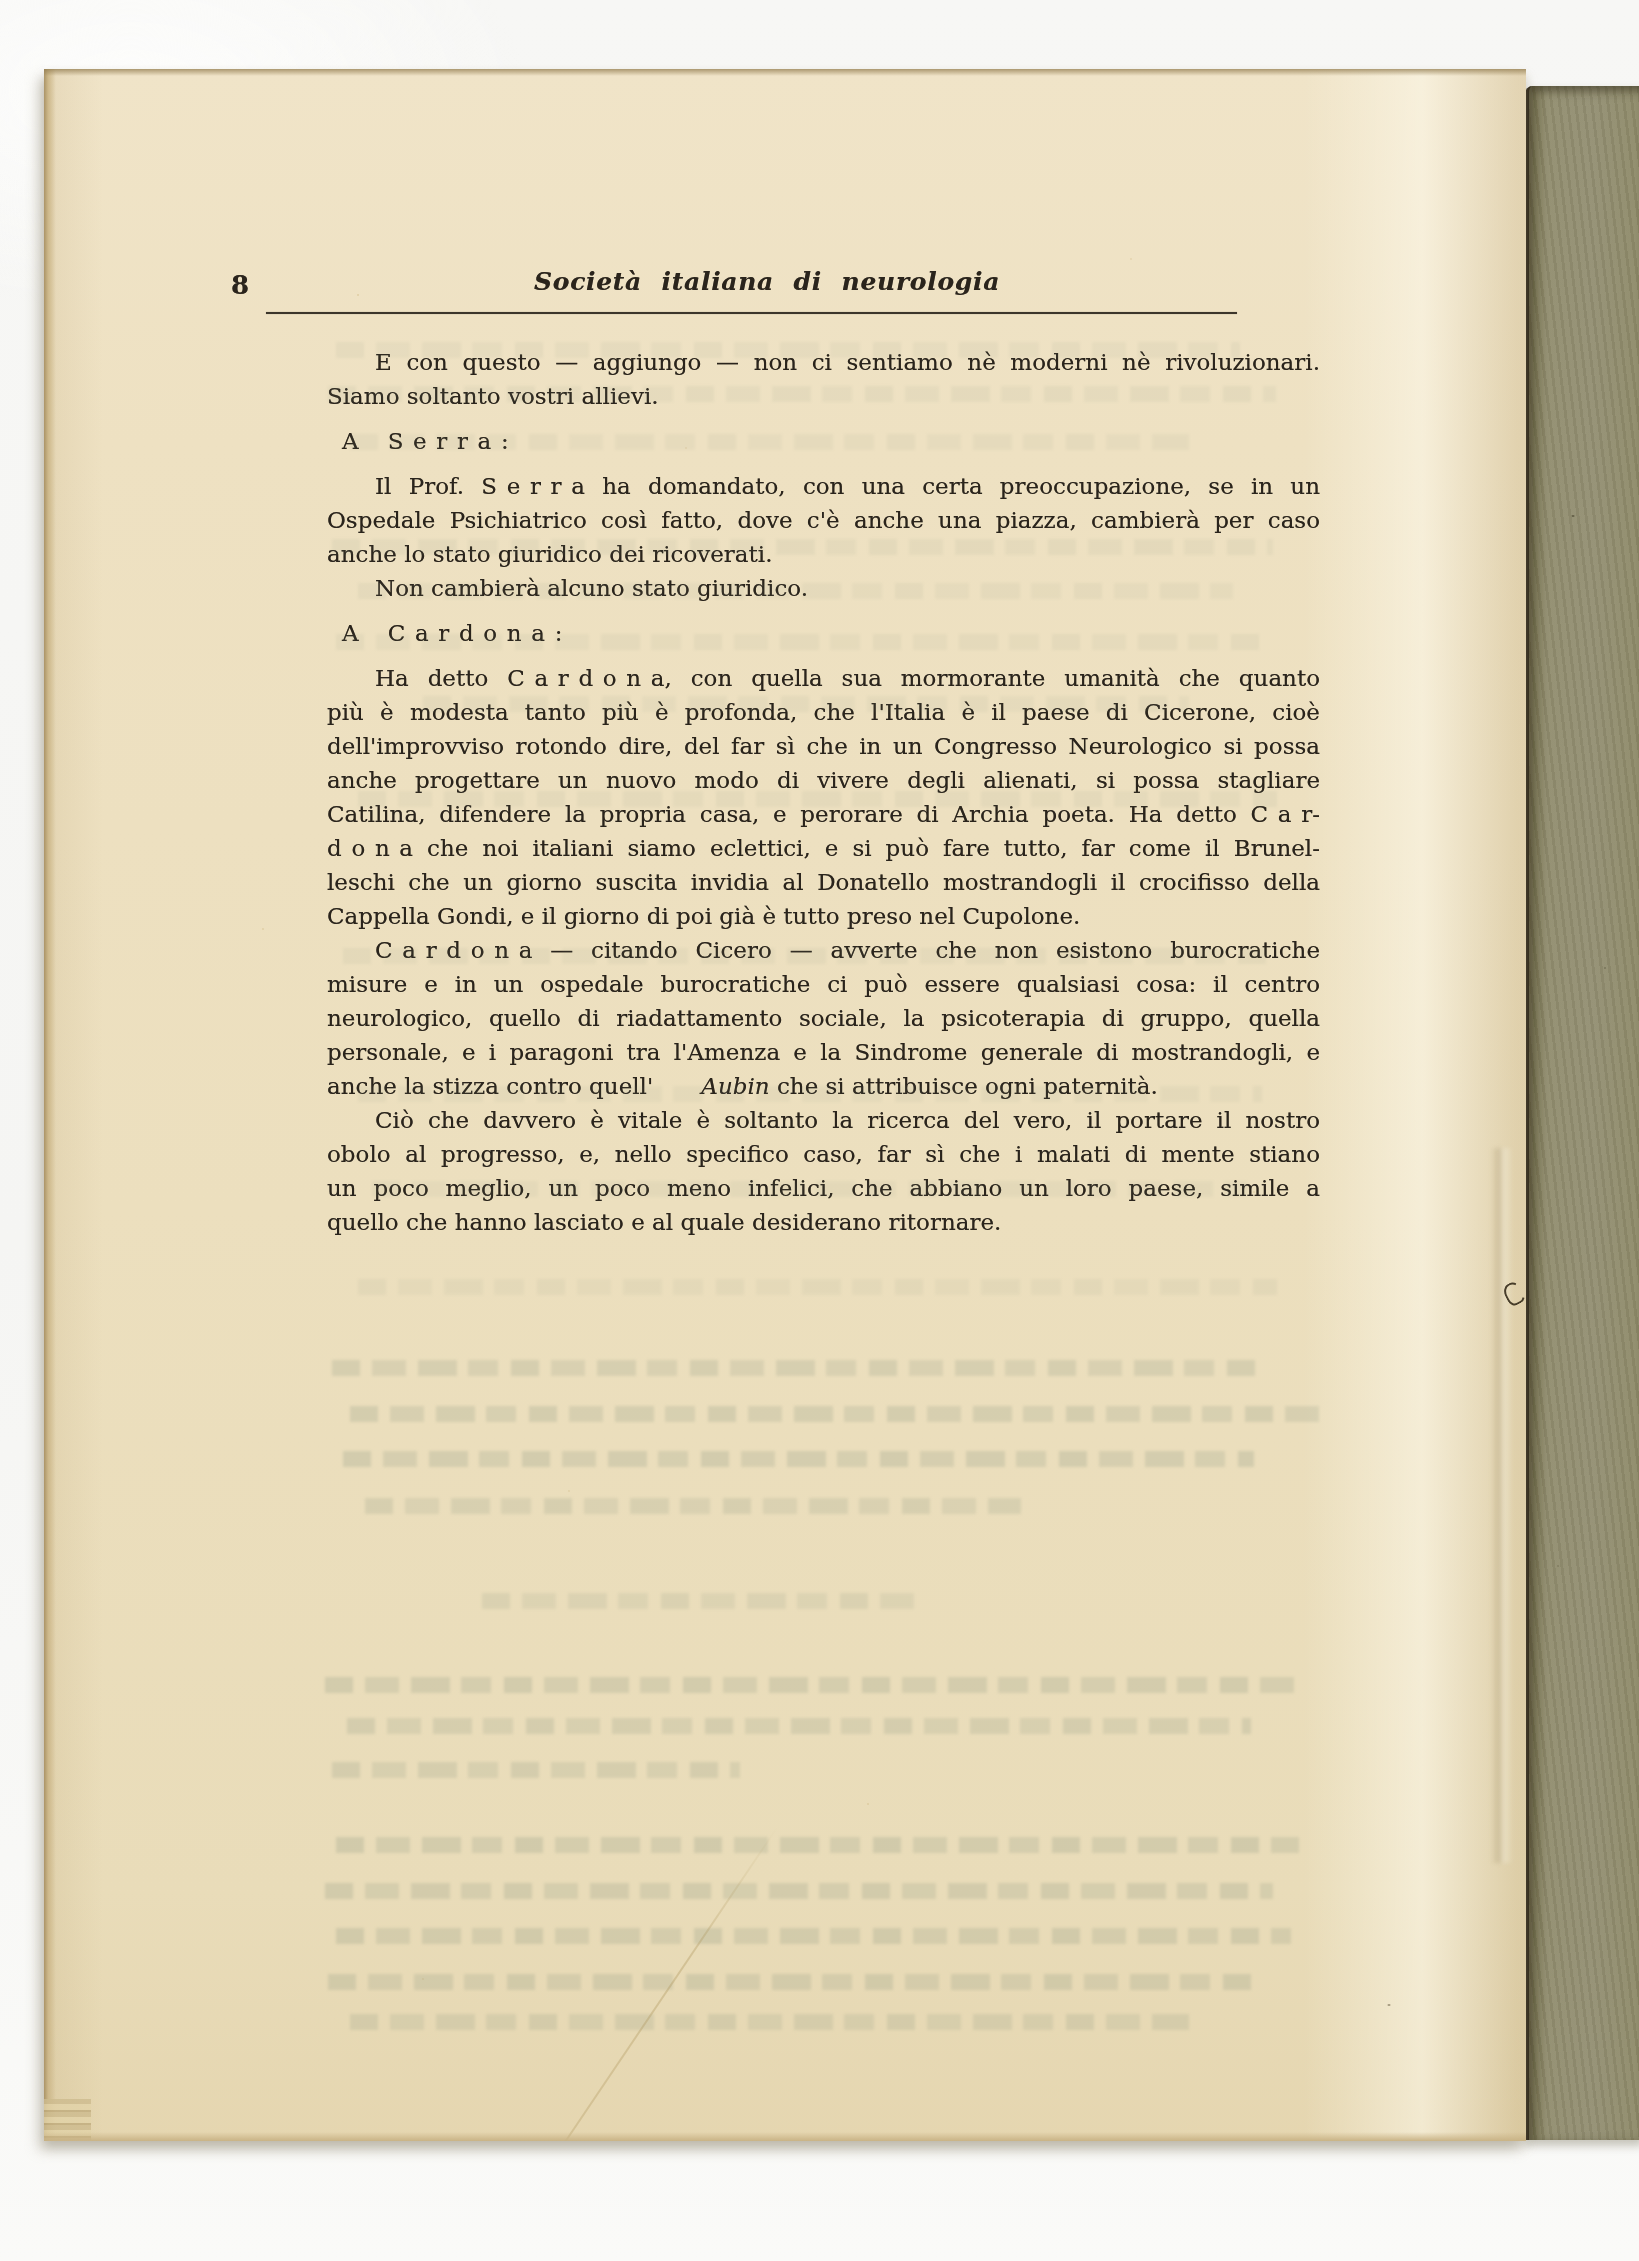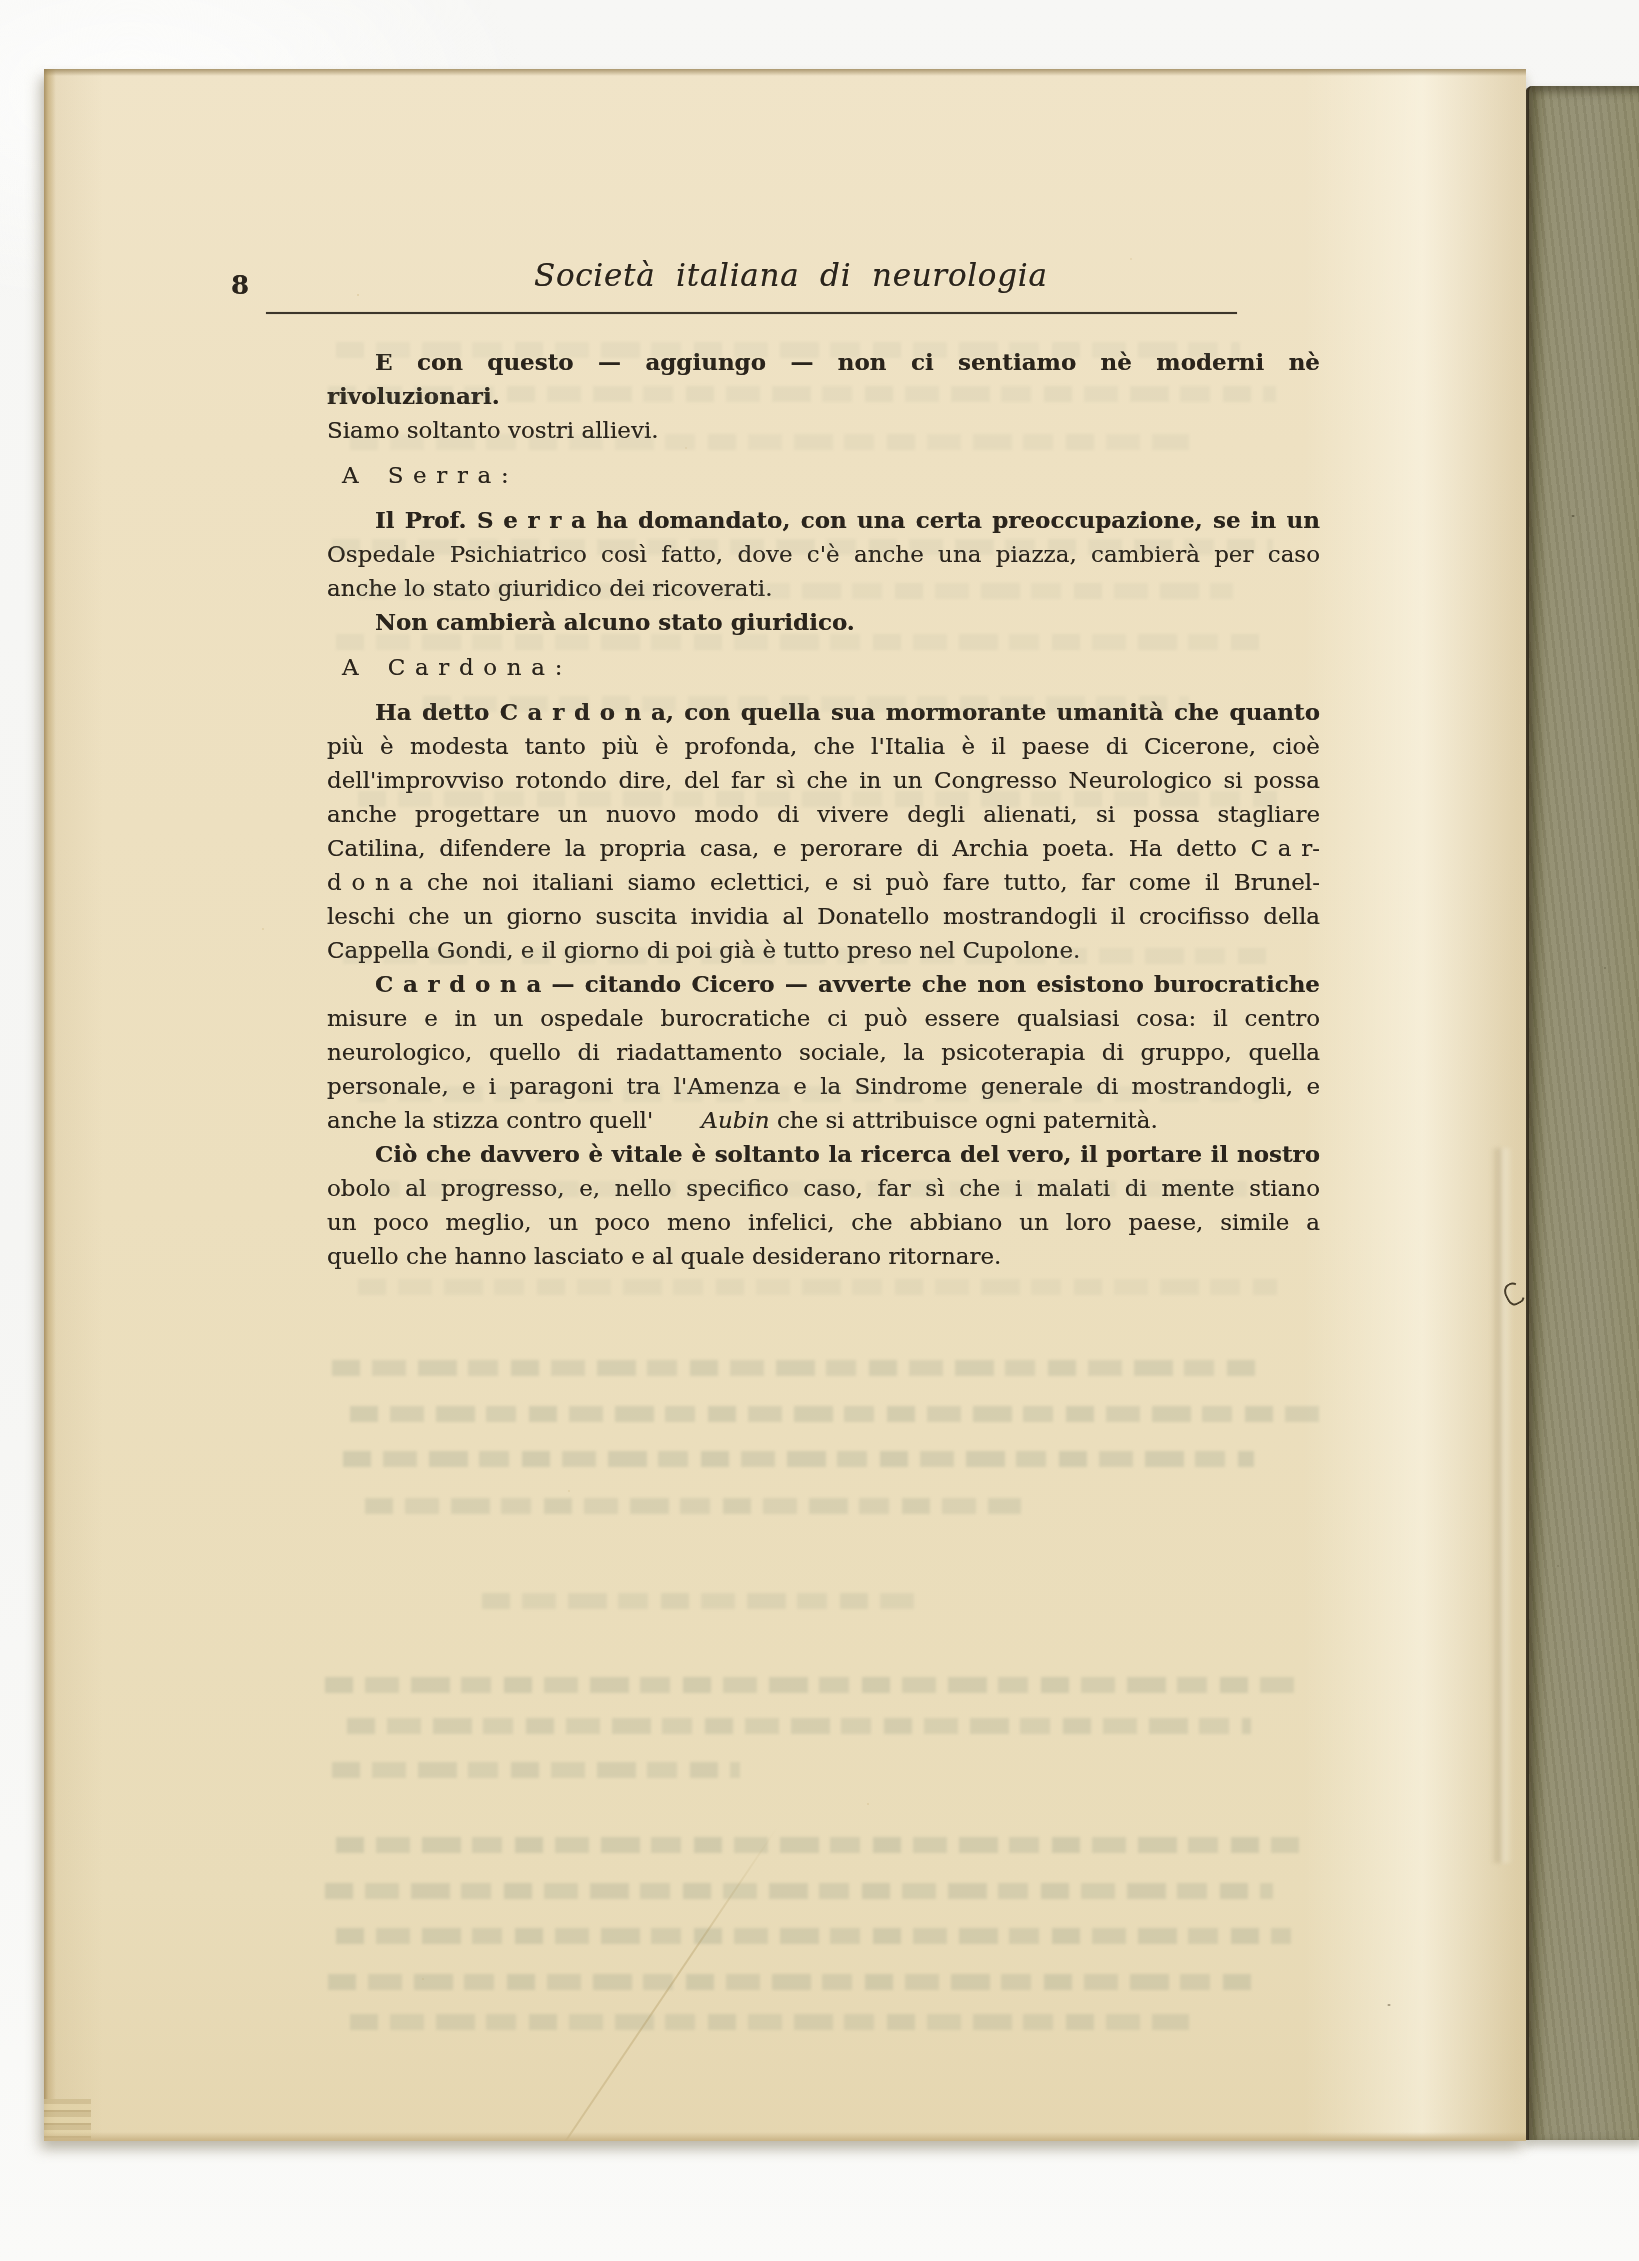--- a/index.html
+++ b/index.html
@@ -58,27 +58,27 @@
   }
   .stacked-sheets{
     position:absolute;left:-1.5px;top:2030px;width:48px;height:41px;
     background:repeating-linear-gradient(180deg,#cdbb8e 0 5.1px,#e2d3a8 5.1px 11px,#bfab7c 11px 13px);
     opacity:.8;
   }
 
   
   .ink{color:var(--ink,#2a241c);text-shadow:0 0 0.5px rgba(42,36,28,.55);}
   .page-number{position:absolute;left:187px;top:201px;font-size:26px;font-weight:bold;}
-  .running-title{position:absolute;left:490px;top:188px;font-size:31px;font-style:italic;word-spacing:10.2px;letter-spacing:0.7px;}
+  .running-title{position:absolute;left:490px;top:198px;font-size:25px;font-style:italic;word-spacing:10.2px;letter-spacing:0.7px;font-weight:bold;}
   .header-rule{position:absolute;left:222px;top:243px;width:971px;height:2.2px;background:#3c362b;box-shadow:0 0 0.7px #3c362b;}
 
   .body-text{position:absolute;left:283px;top:276px;width:993px;font-size:23px;line-height:34px;}
   .tline{text-align:justify;text-align-last:justify;white-space:normal;}
   .tline.end{text-align-last:left;}
-  .tline.first{text-indent:48px;font-weight:bold;}
+  .tline.first{text-indent:48px;}
   .para{margin:0;}
   .sect-head{margin:11px 0 11px 15px;}
   .head-prefix{margin-right:29px;}
   .sp{letter-spacing:.42em;margin-right:-.42em;}
   em{font-style:italic;margin-left:48px;}
 
   
   .ghost{
     position:absolute;height:16px;filter:blur(1.8px);pointer-events:none;
     background:repeating-linear-gradient(90deg,

